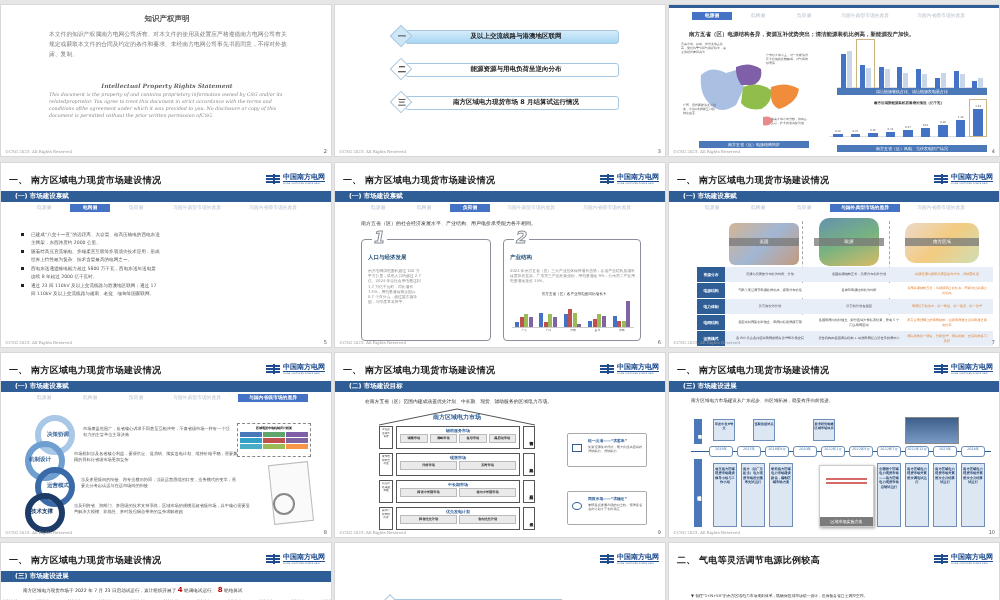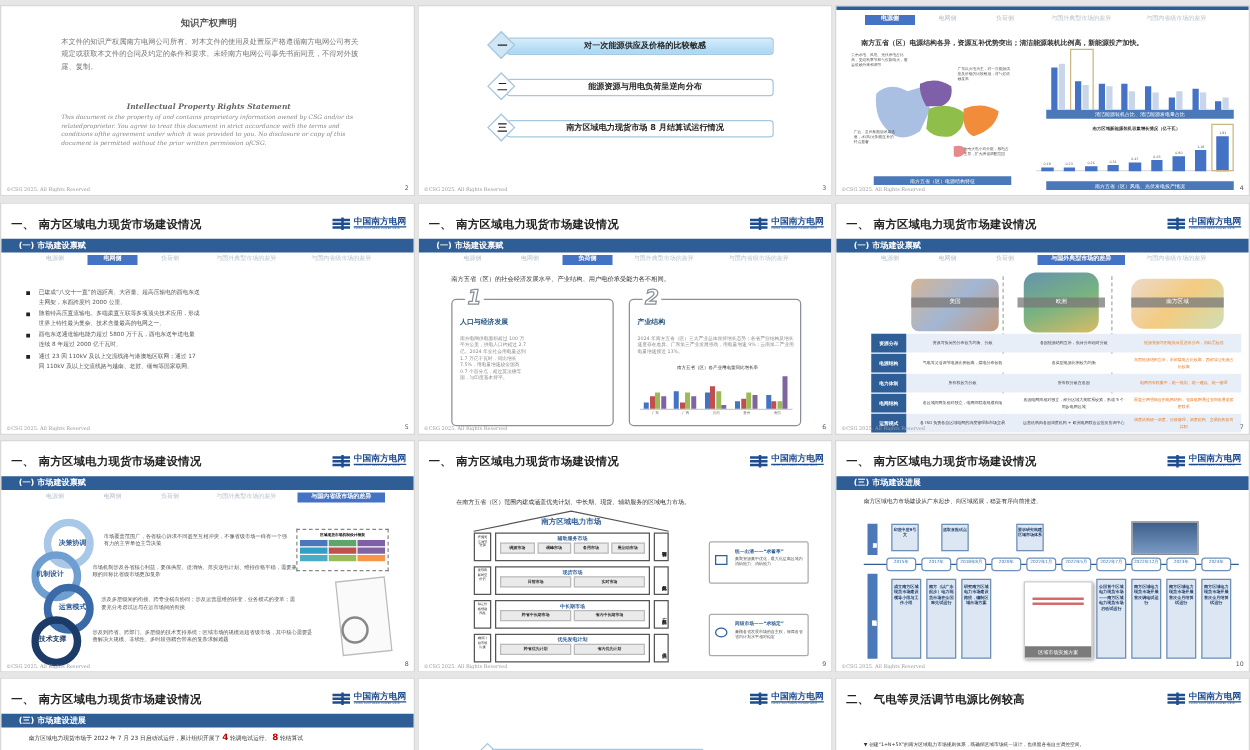--- a/index.html
+++ b/index.html
@@ -38,21 +38,21 @@
     <div style="position:absolute;left:48px;width:240px;top:86px;font-family:'DejaVu Serif',serif;font-style:italic;font-size:4.8px;color:#888;line-height:7px">This document is the property of and contains proprietary information owned by CSG and/or its relatedproprietor. You agree to treat this document in strict accordance with the terms and conditions ofthe agreement under which it was provided to you. No disclosure or copy of this document is permitted without the prior written permission ofCSG.</div>
     <div class="footer">©CSG 2025. All Rights Reserved</div>
     <div class="pno">2</div>
   </div>
 
   <div class="slide" style="left:334px;top:0;width:332px;height:153px;">
     <div style="position:absolute;left:56px;top:24px;width:230px;height:16px">
       <div style="position:absolute;left:14px;top:1px;width:214px;height:14px;border:1px solid #a7c7e0;border-radius:3px;background:linear-gradient(#d5ecfa,#a8d6f3)"></div>
       <div style="position:absolute;left:2px;top:-1px;width:16px;height:16px;transform:rotate(45deg);background:#cfe6f6;border:1px solid #a7c7e0"></div>
       <div style="position:absolute;left:4px;top:2px;width:14px;text-align:center;font-size:8px;font-weight:bold;color:#222">一</div>
-      <div style="position:absolute;left:20px;width:210px;top:3px;text-align:center;font-size:6.5px;font-weight:bold;color:#222">对一次能源供应及价格的比较敏感</div>
+      <div style="position:absolute;left:20px;width:210px;top:3px;text-align:center;font-size:6.5px;font-weight:bold;color:#222">及以上交流线路与港澳地区联网</div>
     </div>
     <div style="position:absolute;left:56px;top:57px;width:230px;height:16px">
       <div style="position:absolute;left:14px;top:1px;width:214px;height:14px;border:1px solid #a7c7e0;border-radius:3px;background:#fff"></div>
       <div style="position:absolute;left:2px;top:-1px;width:16px;height:16px;transform:rotate(45deg);background:#fff;border:1px solid #a7c7e0"></div>
       <div style="position:absolute;left:4px;top:2px;width:14px;text-align:center;font-size:8px;font-weight:bold;color:#222">二</div>
       <div style="position:absolute;left:20px;width:210px;top:3px;text-align:center;font-size:6.5px;font-weight:bold;color:#222">能源资源与用电负荷呈逆向分布</div>
     </div>
     <div style="position:absolute;left:56px;top:90px;width:230px;height:16px">
       <div style="position:absolute;left:14px;top:1px;width:214px;height:14px;border:1px solid #a7c7e0;border-radius:3px;background:#fff"></div>
       <div style="position:absolute;left:2px;top:-1px;width:16px;height:16px;transform:rotate(45deg);background:#fff;border:1px solid #a7c7e0"></div>
@@ -376,20 +376,21 @@
           <i style="top:1px;width:14px"></i>
           <i style="top:4px;width:14px"></i>
           <i style="top:7px;width:14px"></i>
           <i class="v"></i>
         </div>
         <div>
           <div class="txt">中国南方电网</div>
           <div class="sub">CHINA SOUTHERN POWER GRID</div>
         </div>
       </div>
+    <div class="band">(二) 市场建设目标</div>
     <div class="lead" style="left:30px;top:45px;font-weight:normal;font-size:4.8px">在南方五省（区）范围内建成涵盖优先计划、中长期、现货、辅助服务的区域电力市场。</div>
     <div style="position:absolute;left:42px;top:54px;width:160px;height:128px">
       <svg width="160" height="20" viewBox="0 0 160 20" style="position:absolute;left:0;top:0">
           <polyline points="2,18 80,2 158,18" fill="none" stroke="#555" stroke-width="1"></polyline>
         </svg>
       <div style="position:absolute;left:40px;top:6px;width:80px;text-align:center;font-size:6px;font-weight:bold;color:#2f5e97">南方区域电力市场</div>
       <div id="floors" style="position:absolute;left:0;top:18px;width:160px">
           <div style="position: relative; height: 25px; margin-bottom: 2px;">
             <div style="position:absolute;left:2px;top:1px;width:14px;height:23px;border:0.6px solid #555;font-size:2.6px;line-height:3.5px;padding:1px;text-align:center;color:#333">挖掘灵活调节资源</div>
             <div style="position:absolute;left:19px;top:1px;width:124px;height:23px;border:0.8px solid #555;background:#fff">

